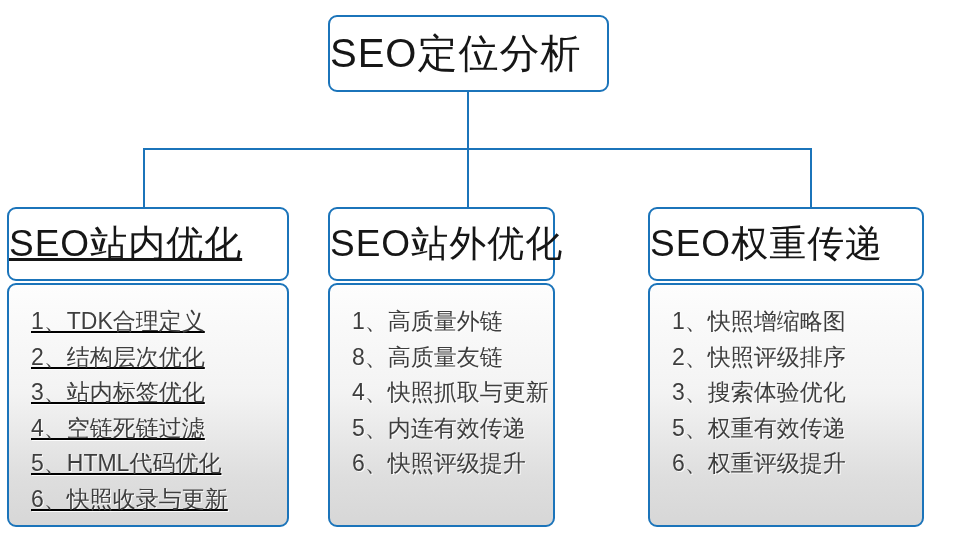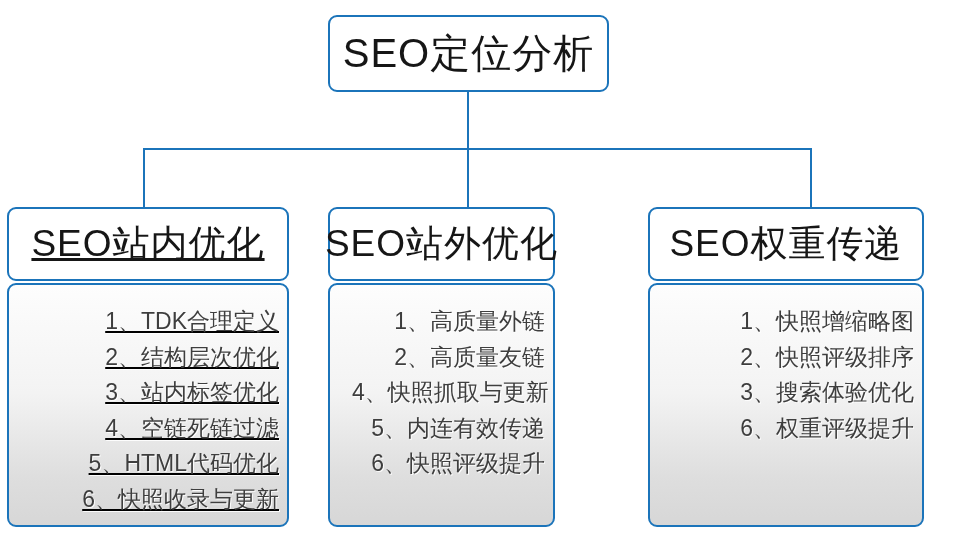--- a/index.html
+++ b/index.html
@@ -22,21 +22,20 @@
   .conn.v { width: 2px; }
   .conn.h { height: 2px; }
   .node {
     position: absolute;
     box-sizing: border-box;
     background: #ffffff;
     border: 2px solid var(--accent, #1b74ba);
     border-radius: 9px;
     display: flex;
     align-items: center;
-    justify-content: center;
     color: #161616;
     white-space: nowrap;
   }
   .node.root {
     left: 328px;
     top: 15px;
     width: 281px;
     height: 77px;
     font-size: 40px;
     letter-spacing: 1px;
@@ -56,21 +55,20 @@
     border-radius: 9px;
     background: linear-gradient(180deg, #fdfdfd 0%, #f3f3f3 45%, #dedede 80%, #d7d7d7 100%);
     padding: 19px 8px 0 22px;
   }
   .listbox .item {
     font-size: 23px;
     line-height: 35.5px;
     color: #3e3e3e;
     text-shadow: 1px 1px 0 rgba(255,255,255,0.9);
     white-space: nowrap;
-    text-align: right;
   }
   .col1 { left: 7px;   width: 282px; text-decoration: underline; }
   .col2 { left: 328px; width: 227px; }
   .col3 { left: 648px; width: 276px; }
 </style>
 </head>
 <body>
 
 <div class="canvas">
 
@@ -93,29 +91,30 @@
     <div class="item">4、空链死链过滤</div>
     <div class="item">5、HTML代码优化</div>
     <div class="item">6、快照收录与更新</div>
   </div>
 
   <div class="node branch col2">
     <span>SEO站外优化</span>
   </div>
   <div class="listbox col2">
     <div class="item">1、高质量外链</div>
-    <div class="item">2、高质量友链</div>
+    <div class="item">8、高质量友链</div>
     <div class="item">4、快照抓取与更新</div>
     <div class="item">5、内连有效传递</div>
     <div class="item">6、快照评级提升</div>
   </div>
 
   <div class="node branch col3">
     <span>SEO权重传递</span>
   </div>
   <div class="listbox col3">
     <div class="item">1、快照增缩略图</div>
     <div class="item">2、快照评级排序</div>
     <div class="item">3、搜索体验优化</div>
+    <div class="item">5、权重有效传递</div>
     <div class="item">6、权重评级提升</div>
   </div>
 
 </div>
 
 </body></html>

